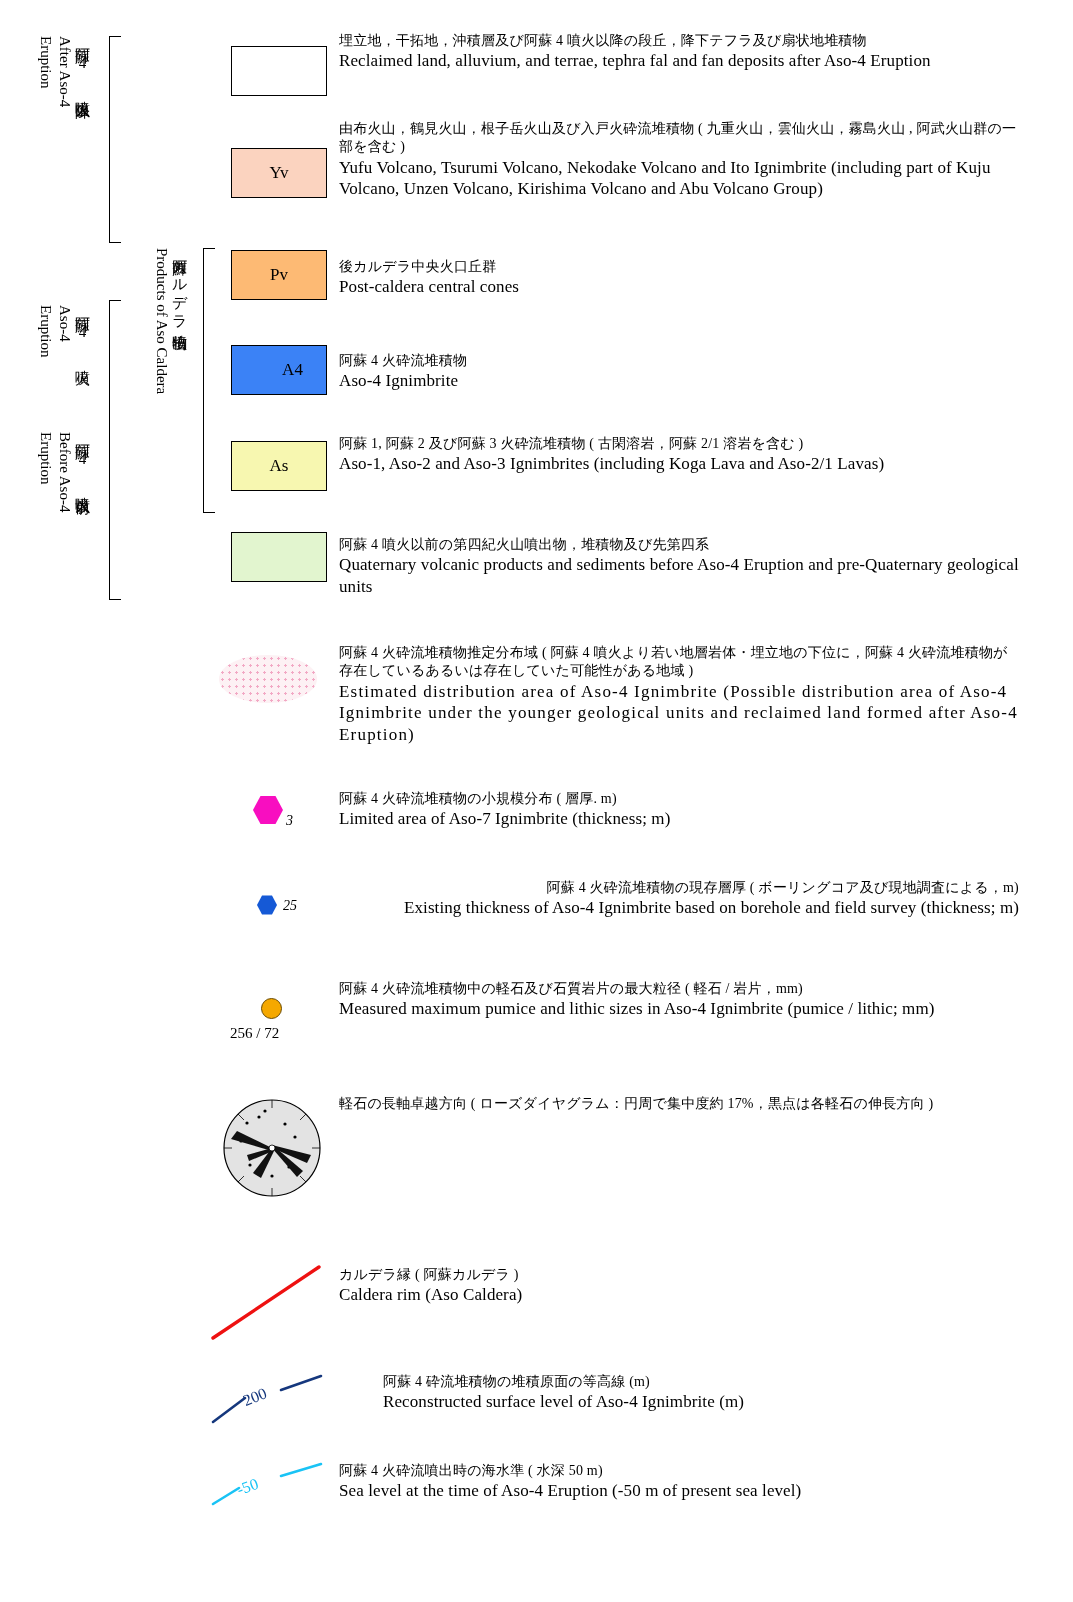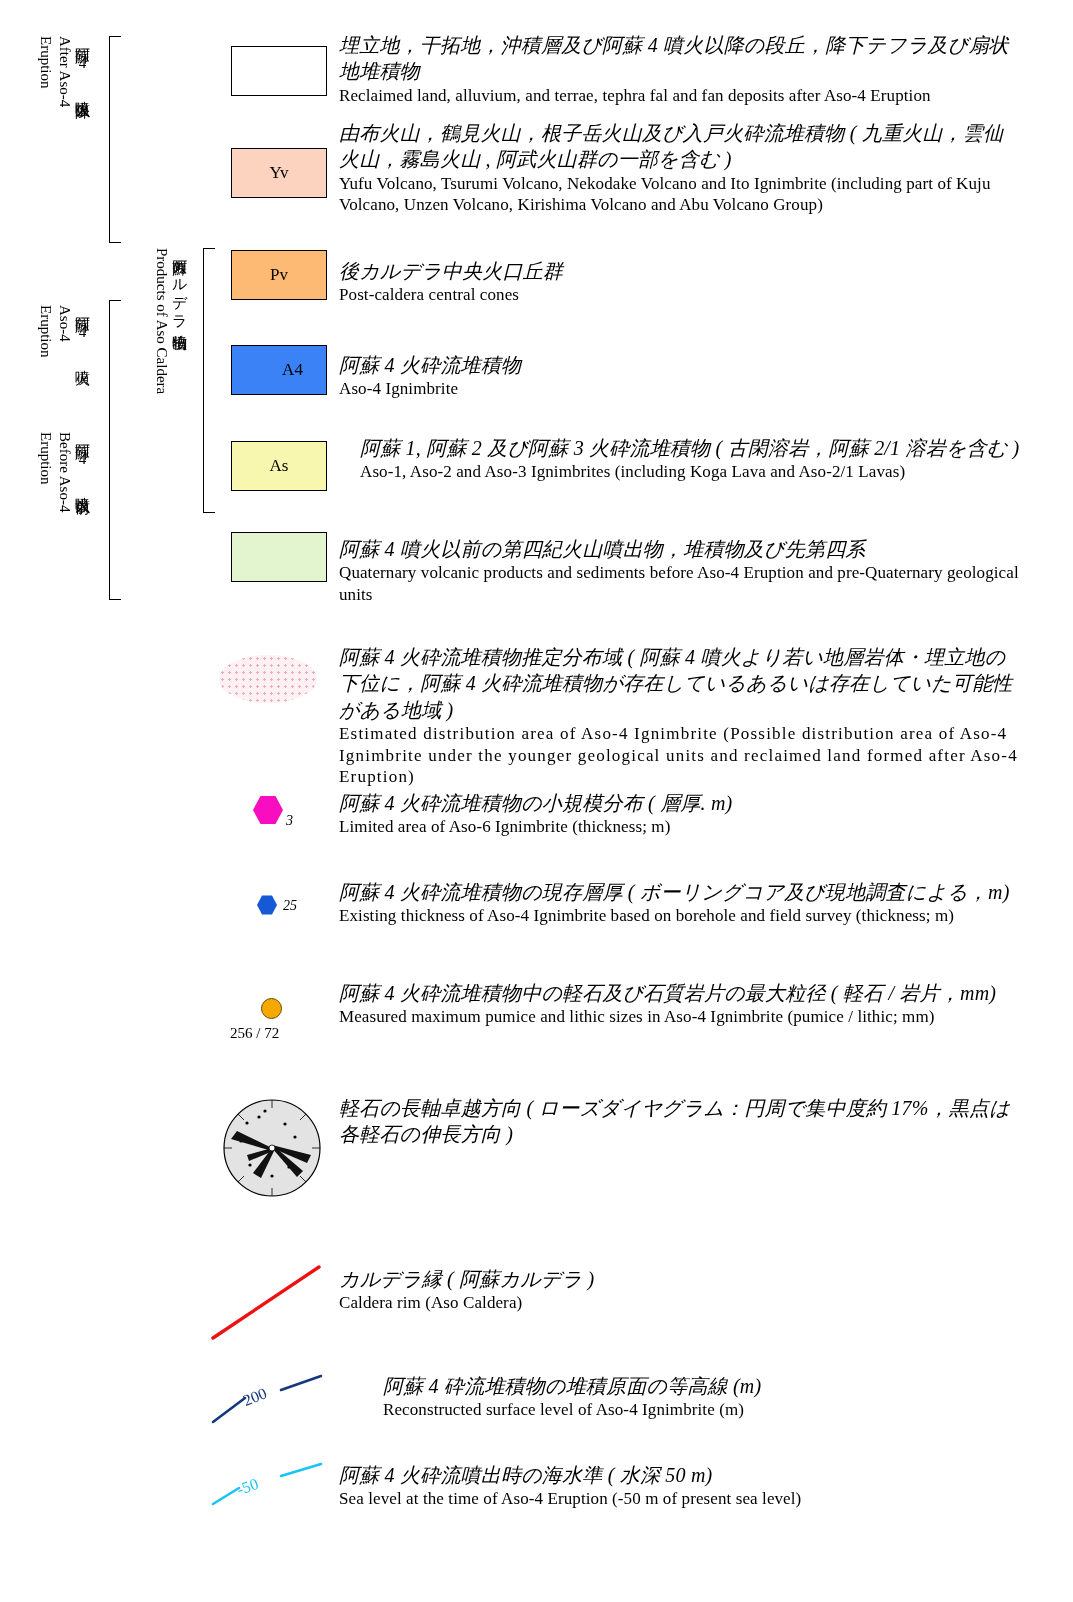--- a/index.html
+++ b/index.html
@@ -51,24 +51,23 @@
     font-family:"Liberation Serif", serif;
   }
 
   
   .entry{
     position:absolute;
     left:339px;
     width:680px;
   }
   .jp{
-    font-size:20px;
+    font-size:14px;
     line-height:1.32;
     letter-spacing:0.2px;
-    font-style:italic;
   }
   .en{
     font-size:17px;
     line-height:1.26;
     letter-spacing:0.1px;
   }
   .sp{letter-spacing:1.2px;}
 
   
   .hex{
@@ -160,46 +159,46 @@
   <div class="entry" style="top:258px;">
     <div class="jp">後カルデラ中央火口丘群</div>
     <div class="en">Post-caldera central cones</div>
   </div>
 
   <div class="entry" style="top:352px;">
     <div class="jp">阿蘇 4 火砕流堆積物</div>
     <div class="en">Aso-4 Ignimbrite</div>
   </div>
 
-  <div class="entry" style="top:435px;margin-left:21px;">
+  <div class="entry" style="top:435px;">
     <div class="jp">阿蘇 1, 阿蘇 2 及び阿蘇 3 火砕流堆積物 ( 古閑溶岩，阿蘇 2/1 溶岩を含む )</div>
     <div class="en">Aso-1, Aso-2 and Aso-3 Ignimbrites (including Koga Lava and Aso-2/1 Lavas)</div>
   </div>
 
   <div class="entry" style="top:536px;">
     <div class="jp">阿蘇 4 噴火以前の第四紀火山噴出物，堆積物及び先第四系</div>
     <div class="en">Quaternary volcanic products and sediments before Aso-4 Eruption and pre-Quaternary geological units</div>
   </div>
 
   <div class="dotarea" style="left:219px;top:655px;"></div>
   <div class="entry" style="top:644px;">
     <div class="jp">阿蘇 4 火砕流堆積物推定分布域 ( 阿蘇 4 噴火より若い地層岩体・埋立地の下位に，阿蘇 4 火砕流堆積物が存在しているあるいは存在していた可能性がある地域 )</div>
     <div class="en sp">Estimated distribution area of Aso-4 Ignimbrite (Possible distribution area of Aso-4 Ignimbrite under the younger geological units and reclaimed land formed after Aso-4 Eruption)</div>
   </div>
 
   <div class="hex" style="left:253px;top:795px;background:#f80ec0;"></div>
   <div class="sym-num" style="left:286px;top:813px;">3</div>
   <div class="entry" style="top:790px;">
     <div class="jp">阿蘇 4 火砕流堆積物の小規模分布 ( 層厚. m)</div>
-    <div class="en">Limited area of Aso-6 Ignimbrite (thickness; m)</div>
+    <div class="en">Limited area of Aso-7 Ignimbrite (thickness; m)</div>
   </div>
 
   <div class="hex small" style="left:257px;top:895px;background:#1559d6;"></div>
   <div class="sym-num" style="left:283px;top:898px;">25</div>
-  <div class="entry" style="top:879px;">
+  <div class="entry" style="top:879px;text-align:right;">
     <div class="jp">阿蘇 4 火砕流堆積物の現存層厚 ( ボーリングコア及び現地調査による，m)</div>
     <div class="en">Existing thickness of Aso-4 Ignimbrite based on borehole and field survey (thickness; m)</div>
   </div>
 
   <div class="circle-dot" style="left:261px;top:998px;"></div>
   <div class="sym-num" style="left:230px;top:1025px;font-style:normal;font-size:15px;">256 / 72</div>
   <div class="entry" style="top:980px;">
     <div class="jp">阿蘇 4 火砕流堆積物中の軽石及び石質岩片の最大粒径 ( 軽石 / 岩片，mm)</div>
     <div class="en">Measured maximum pumice and lithic sizes in Aso-4 Ignimbrite (pumice / lithic; mm)</div>
   </div>

